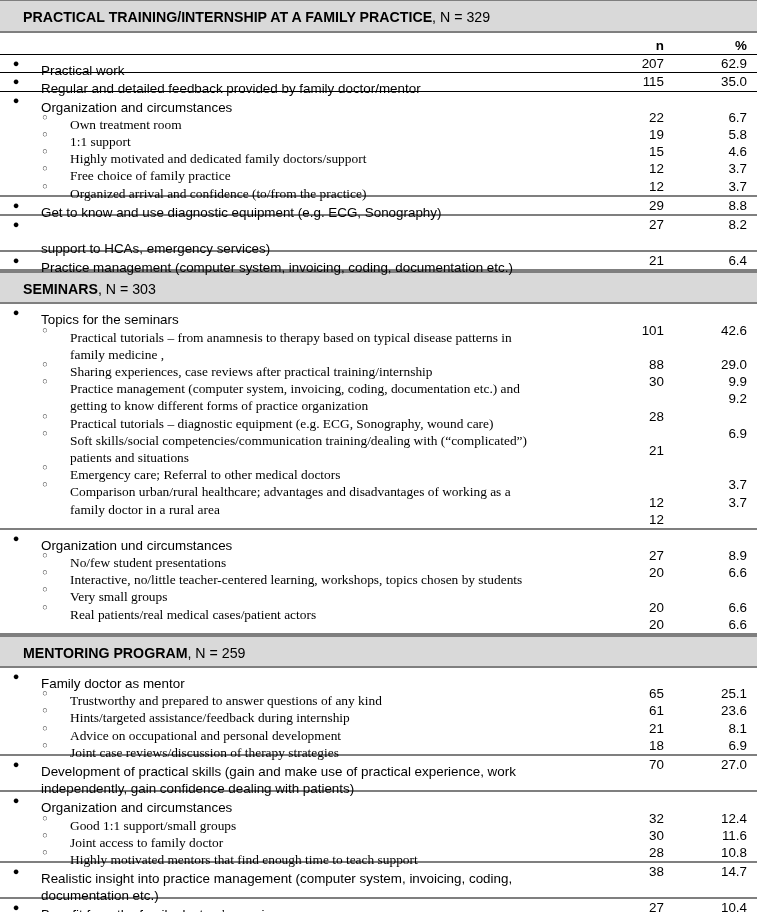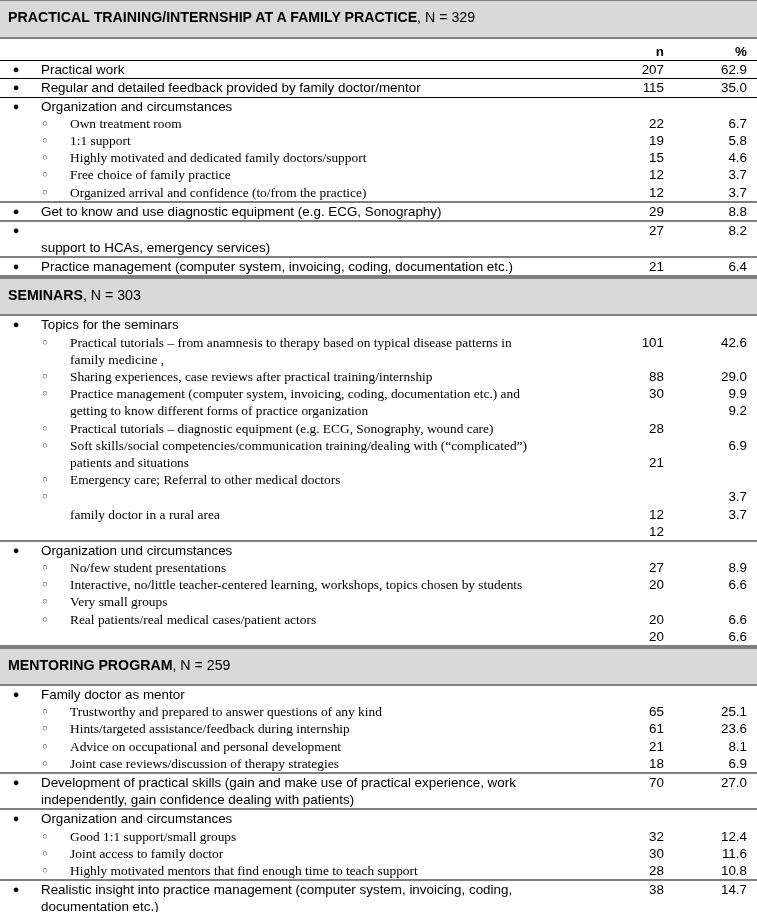--- a/index.html
+++ b/index.html
@@ -1,25 +1,25 @@
 <!DOCTYPE html>
 <html><head>
 <meta charset="utf-8">
 <style>
   html, body { margin: 0; padding: 0; background: #ffffff; }
   body { width: 757px; height: 912px; overflow: hidden; font-family: "Liberation Sans", sans-serif; color: #000; font-size: 13.4px; }
   .tbl { position: relative; width: 757px; }
-  .sec-head { background: #d9d9d9; height: 39px; line-height: 33px; padding-left: 8px; font-size: 14.2px; border-top: 2px solid #7f7f7f; border-bottom: 2px solid #7f7f7f; box-sizing: border-box; }
+  .sec-head { background: #d9d9d9; height: 33px; line-height: 33px; padding-left: 23px; font-size: 14.2px; border-top: 2px solid #7f7f7f; border-bottom: 2px solid #7f7f7f; box-sizing: border-box; }
   .sec-head b { font-weight: bold; }
   .block { position: relative; border-bottom: 2px solid #7f7f7f; box-sizing: border-box; }
   .block.thin { border-bottom: 1.5px solid #000; }
   .line { position: relative; height: 17.2px; line-height: 17.2px; white-space: nowrap; }
   .bullet { position: absolute; left: 10px; top: 0; width: 12px; text-align: center; font-size: 11px; }
   .sub-bullet { position: absolute; left: 40px; top: 0; width: 10px; text-align: center; font-size: 9px; color: #333; }
-  .txt { position: absolute; left: 41px; top: 0; }
+  .txt { position: absolute; left: 41px; top: 7px; }
   .txt.sub { left: 70px; font-family: Liberation Serif, serif; }
   .n { position: absolute; right: 93px; top: 0; text-align: right; }
   .p { position: absolute; right: 10px; top: 0; text-align: right; }
   .colhead { font-weight: bold; }
 </style>
 </head>
 <body>
 
 <div class="tbl" id="tbl">
     <div class="sec-head" style="border-top: 1px solid rgb(127, 127, 127);"><b>PRACTICAL TRAINING/INTERNSHIP AT A FAMILY PRACTICE</b><span>, N = 329</span></div>
@@ -152,20 +152,21 @@
       <div class="line">
         <span class="txt sub">patients and situations</span>
         <span class="n">21</span>
       </div>
       <div class="line">
         <span class="sub-bullet">○</span>
         <span class="txt sub">Emergency care; Referral to other medical doctors</span>
       </div>
       <div class="line">
         <span class="sub-bullet">○</span>
+        <span class="txt sub">Comparison urban/rural healthcare; advantages and disadvantages of working as a</span>
         <span class="p">3.7</span>
       </div>
       <div class="line">
         <span class="txt sub">family doctor in a rural area</span>
         <span class="n">12</span>
         <span class="p">3.7</span>
       </div>
       <div class="line">
         <span class="n">12</span>
       </div>

